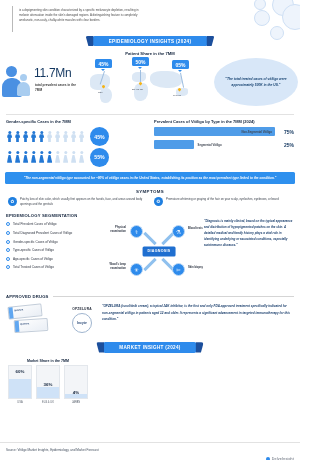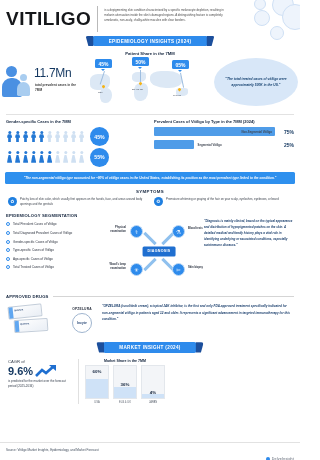--- a/index.html
+++ b/index.html
@@ -198,21 +198,20 @@
 
   <div class="cells">
     <div class="cell" style="width:22px;height:22px;top:-6px;right:6px;"></div>
     <div class="cell" style="width:16px;height:16px;top:10px;right:30px;"></div>
     <div class="cell" style="width:26px;height:26px;top:4px;right:-8px;"></div>
     <div class="cell" style="width:12px;height:12px;top:-2px;right:34px;"></div>
     <div class="cell" style="width:14px;height:14px;top:26px;right:16px;"></div>
   </div>
 
   <div class="header">
-    <div class="logo-title">VITILIGO</div>
     <div class="title-rule"></div>
     <div class="intro">is a depigmenting skin condition characterized by a specific melanocyte depletion, resulting in melanin attenuation inside the skin's damaged regions. A distinguishing feature is completely amelanotic, non-scaly, chalky-white macules with clear borders.</div>
   </div>
 
   <div class="banner-wrap">
     <div class="banner">EPIDEMIOLOGY INSIGHTS (2024)</div>
   </div>
   <div class="sub-head">Patient Share in the 7MM</div>
 
   <div class="prev-row">
@@ -456,31 +455,20 @@
       <div class="brand-ring">Incyte</div>
     </div>
     <div class="ad-tx">"OPZELURA (ruxolitinib cream), a topical JAK inhibitor, is the first and only FDA-approved treatment specifically indicated for non-segmental vitiligo in patients aged 12 and older. It represents a significant advancement in targeted immunotherapy for this condition."</div>
   </div>
 
   <div class="banner-wrap" style="margin-top:5px;">
     <div class="banner">MARKET INSIGHT (2024)</div>
   </div>
 
   <div class="mi-row">
-    <div class="mi-cell">
-      <div class="cagr-lbl">CAGR of</div>
-      <div style="display:flex;align-items:center;gap:2px;">
-        <div class="cagr-num">9.6%</div>
-        <svg class="arrow-up" viewBox="0 0 22 14">
-          <polyline points="1,12 7,6 11,9 19,2" fill="none" stroke="#1f6fd0" stroke-width="2.6"></polyline>
-          <polygon points="14,1 21,1 21,7" fill="#1f6fd0"></polygon>
-        </svg>
-      </div>
-      <div class="cagr-tx">is predicted for the market over the forecast period (2025-2034)</div>
-    </div>
 
 
     <div class="mi-cell">
       <div class="ms-title">Market Share in the 7MM</div>
       <div class="ms-chart">
         <div class="ms-col">
           <div class="ms-box">
             <div class="ms-fill" style="height:60%"></div>
             <div class="ms-pct" style="top:3px;">60%</div>
           </div>

